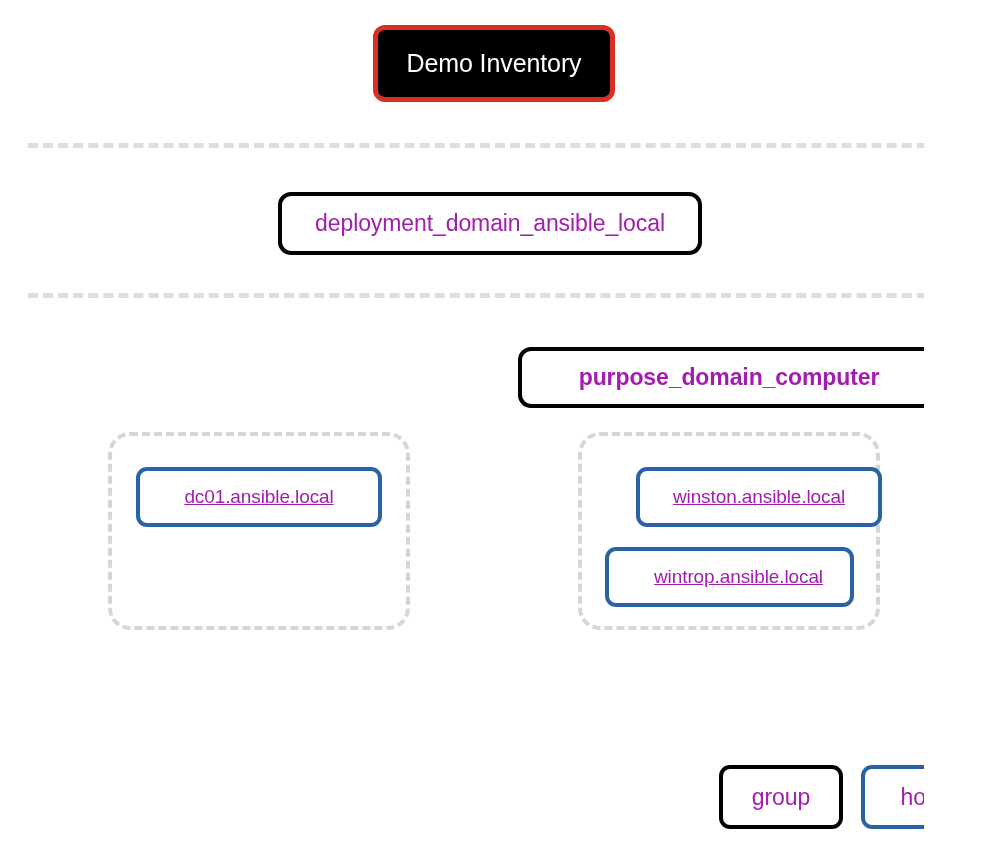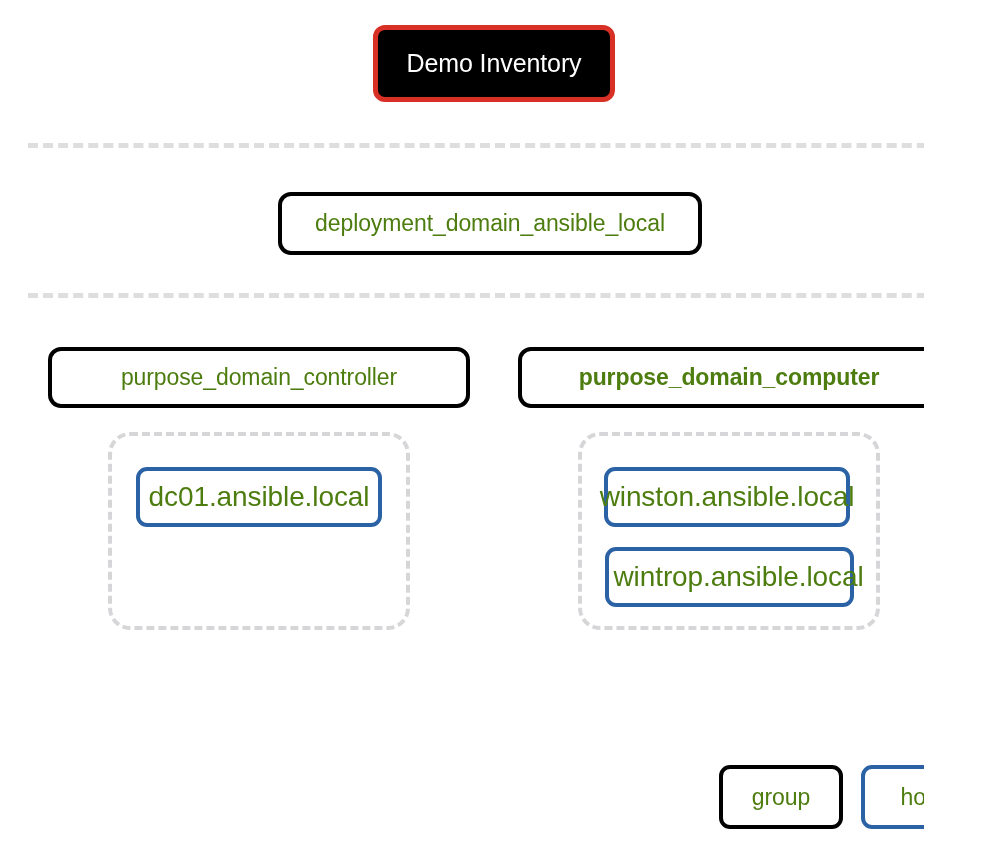--- a/index.html
+++ b/index.html
@@ -33,21 +33,21 @@
 
   
   .node {
     position: absolute;
     box-sizing: border-box;
     display: flex;
     align-items: center;
     justify-content: center;
     text-align: center;
     background: #ffffff;
-    color: #4d7c0f;
+    color: #a21caf;
     letter-spacing: -0.1px;
     white-space: nowrap;
   }
 
   
   .node.root {
     left: 373px;
     top: 25px;
     width: 242px;
     height: 77px;
@@ -81,30 +81,31 @@
     top: 347px;
     width: 422px;
     height: 61px;
     font-weight: bold;
   }
 
   
   .node.host {
     border: 4px solid #2a62a5;
     border-radius: 11px;
-    font-size: 28px;
+    font-size: 19px;
+    text-decoration: underline;
   }
   .node.h-dc01 {
     left: 136px;
     top: 467px;
     width: 246px;
     height: 60px;
   }
   .node.h-winston {
-    left: 604px;
+    left: 636px;
     top: 467px;
     width: 246px;
     height: 60px;
   }
   .node.h-wintrop {
     left: 605px;
     top: 547px;
     width: 249px;
     height: 60px;
     padding-left: 18px;
@@ -163,21 +164,20 @@
 
 <div id="canvas">
 
   <div class="tier-rule r1"></div>
   <div class="tier-rule r2"></div>
 
   <div class="node root">Demo Inventory</div>
 
   <div class="node group g-deployment">deployment_domain_ansible_local</div>
 
-  <div class="node group g-controller">purpose_domain_controller</div>
 
   <div class="node group g-computer">purpose_domain_computer</div>
 
   <div class="host-container c-left"></div>
 
   <div class="host-container c-right"></div>
 
   <div class="node host h-dc01">dc01.ansible.local</div>
 
   <div class="node host h-winston">winston.ansible.local</div>

